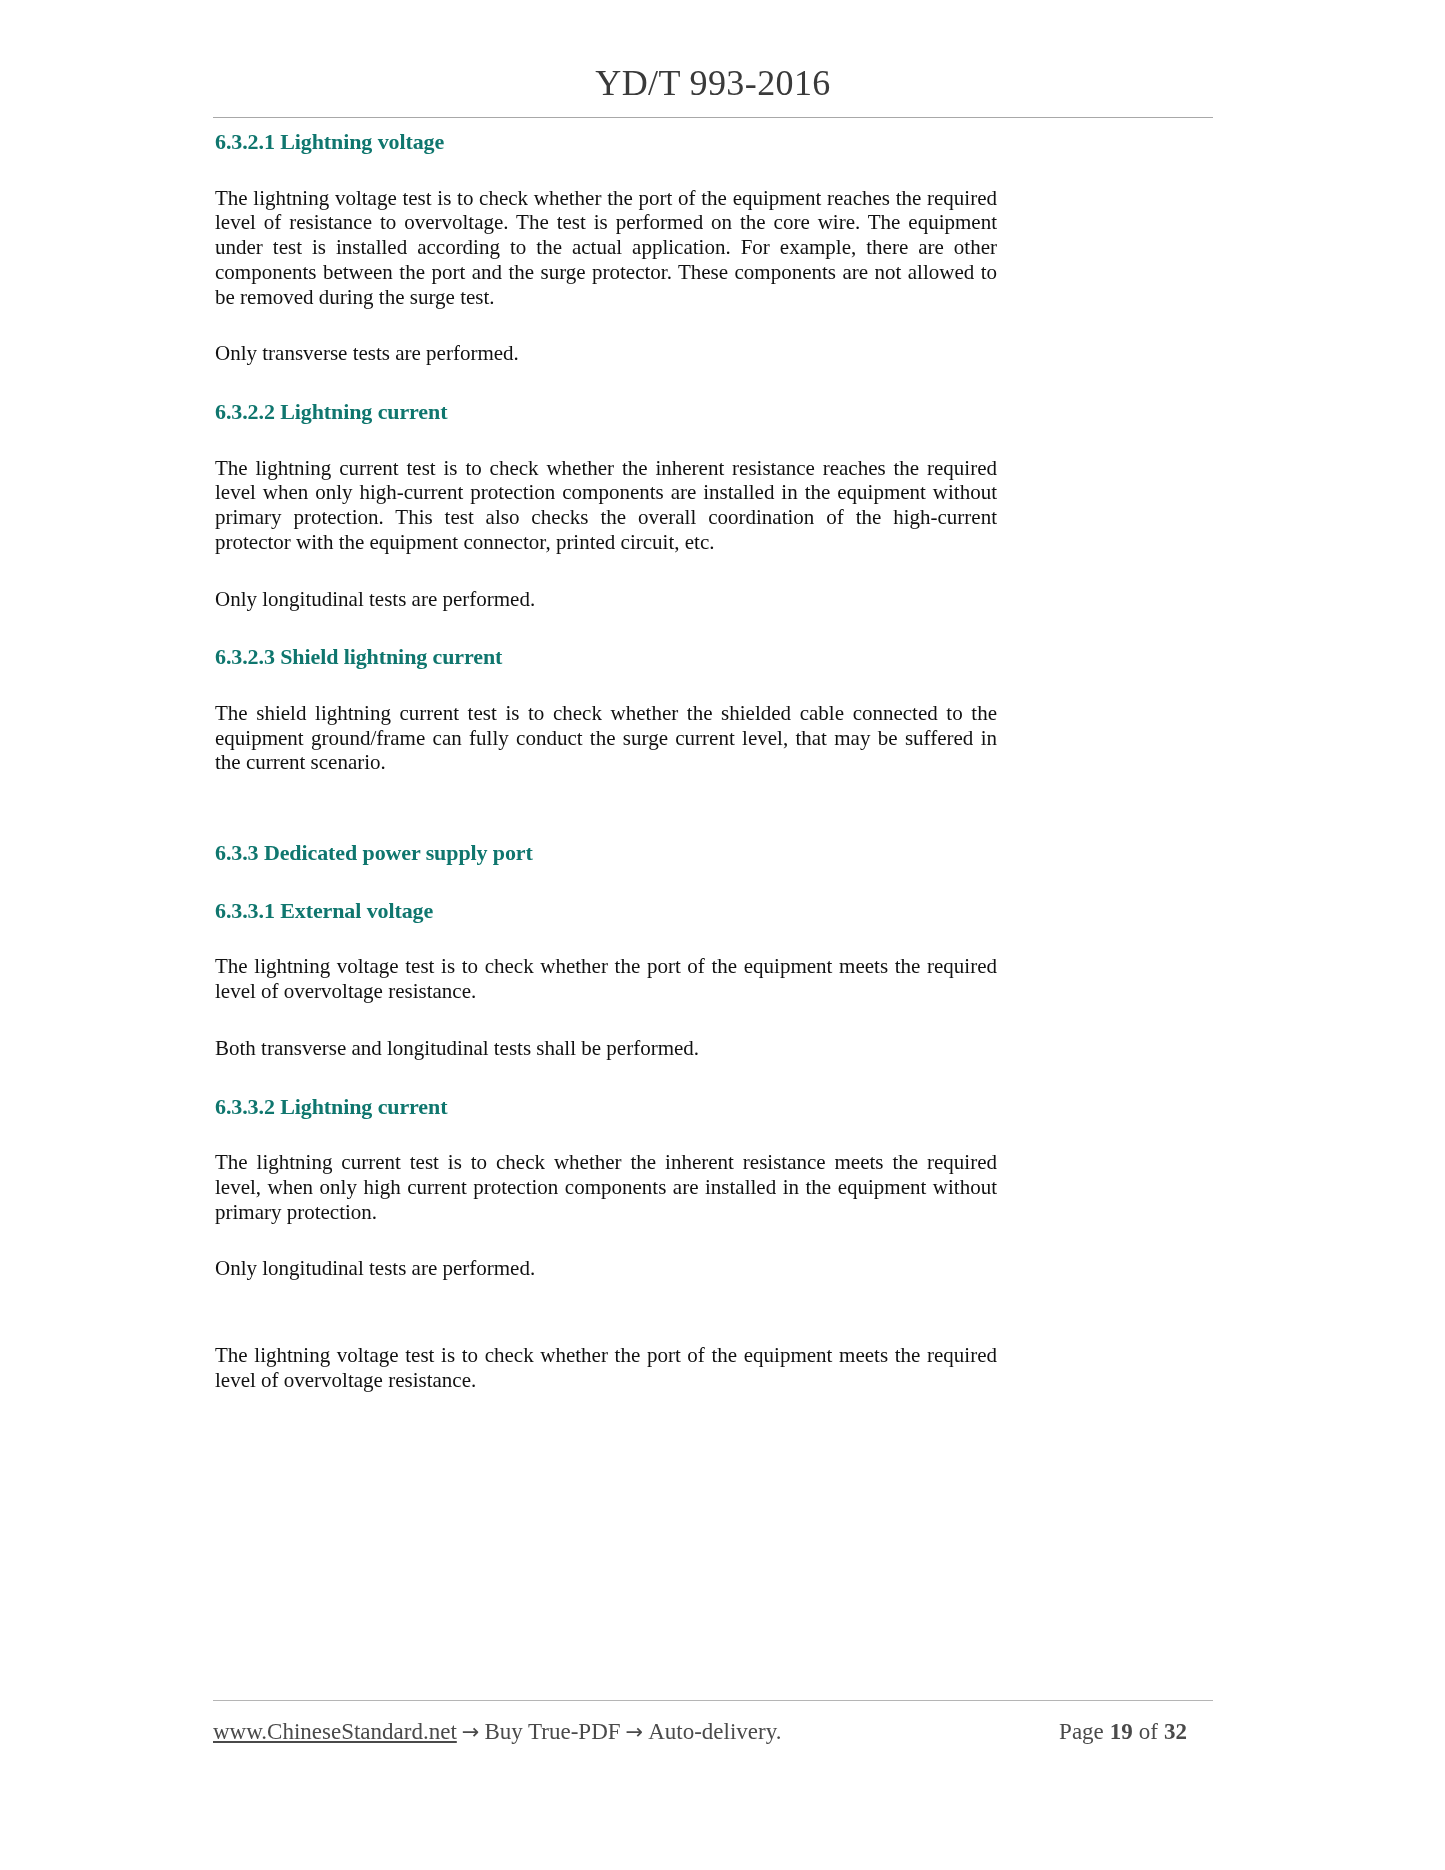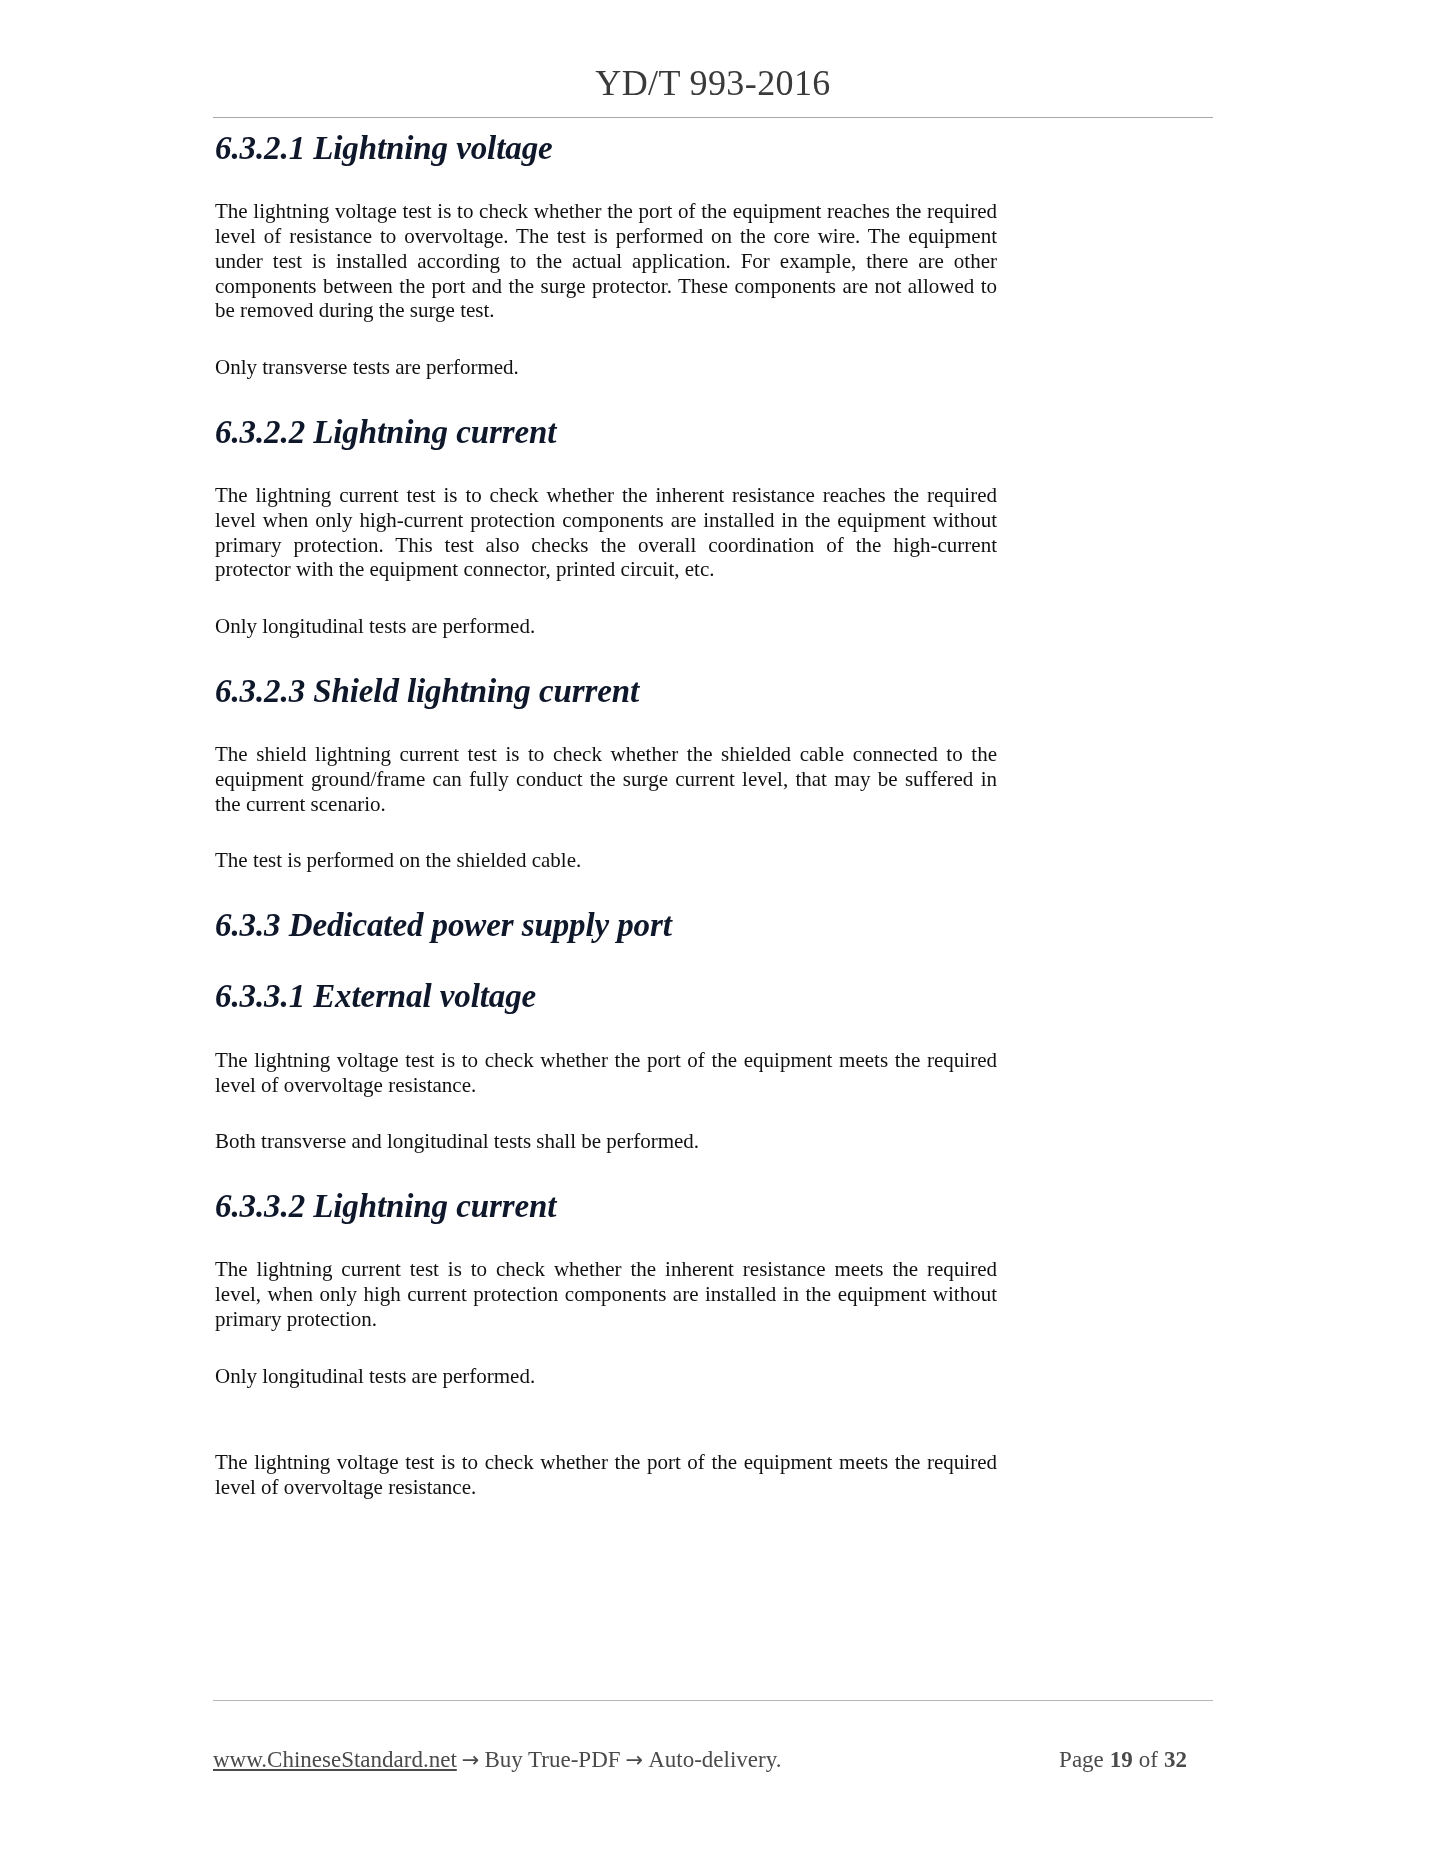--- a/index.html
+++ b/index.html
@@ -47,29 +47,28 @@
 
   
   .content {
     position: absolute;
     left: 215px;
     top: 128px;
     width: 782px;
   }
 
   h2.sec-heading {
-    font-size: 33px;
+    font-size: 22px;
     font-weight: bold;
     margin: 0;
     padding: 0;
     line-height: 1.25;
     letter-spacing: -0.1px;
     font-family: "Liberation Serif", "DejaVu Serif", serif;
-    color: #0f172a;
-    font-style: italic;
+    color: #0f766e;
   }
   p.body-par {
     font-size: 21px;
     margin: 0;
     padding: 0;
     line-height: 1.18;
     text-align: justify;
     text-justify: inter-word;
     font-family: "Liberation Serif", "DejaVu Serif", serif;
     color: #111;
@@ -111,21 +110,20 @@
   }
   .arrow-glyph {
     font-family: "DejaVu Sans", sans-serif;
     font-size: 21px;
     padding: 0 5px;
     color: #4a4a4a;
   }
   .footer-right {
     white-space: nowrap;
     padding-right: 22px;
-    margin-top: 28px;
   }
   .footer-right .pg-num {
     font-weight: bold;
     padding: 0 4px;
   }
   .footer-right .pg-word {
     padding: 0 2px;
   }
 </style>
 </head>
@@ -151,21 +149,20 @@
     <div class="sp-after-head"></div>
     <p class="body-par">The lightning current test is to check whether the inherent resistance reaches the required level when only high-current protection components are installed in the equipment without primary protection. This test also checks the overall coordination of the high-current protector with the equipment connector, printed circuit, etc.</p>
     <div class="sp-after-par"></div>
     <p class="body-par nojust">Only longitudinal tests are performed.</p>
     <div class="sp-after-par"></div>
 
     <h2 class="sec-heading">6.3.2.3 Shield lightning current</h2>
     <div class="sp-after-head"></div>
     <p class="body-par">The shield lightning current test is to check whether the shielded cable connected to the equipment ground/frame can fully conduct the surge current level, that may be suffered in the current scenario.</p>
     <div class="sp-after-par"></div>
-    <p class="body-par nojust">The test is performed on the shielded cable.</p>
     <div class="sp-after-par"></div>
 
     <h2 class="sec-heading">6.3.3 Dedicated power supply port</h2>
     <div class="sp-after-head"></div>
 
     <h2 class="sec-heading">6.3.3.1 External voltage</h2>
     <div class="sp-after-head"></div>
     <p class="body-par">The lightning voltage test is to check whether the port of the equipment meets the required level of overvoltage resistance.</p>
     <div class="sp-after-par"></div>
     <p class="body-par nojust">Both transverse and longitudinal tests shall be performed.</p>

